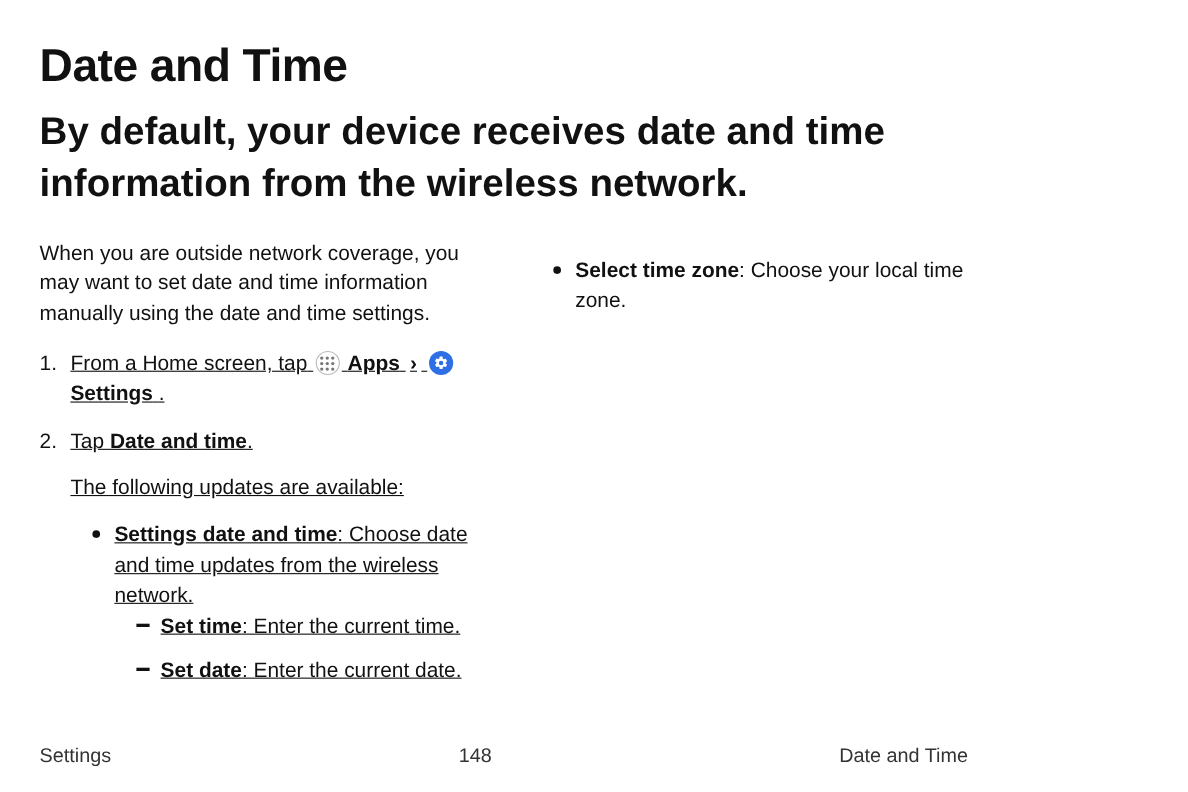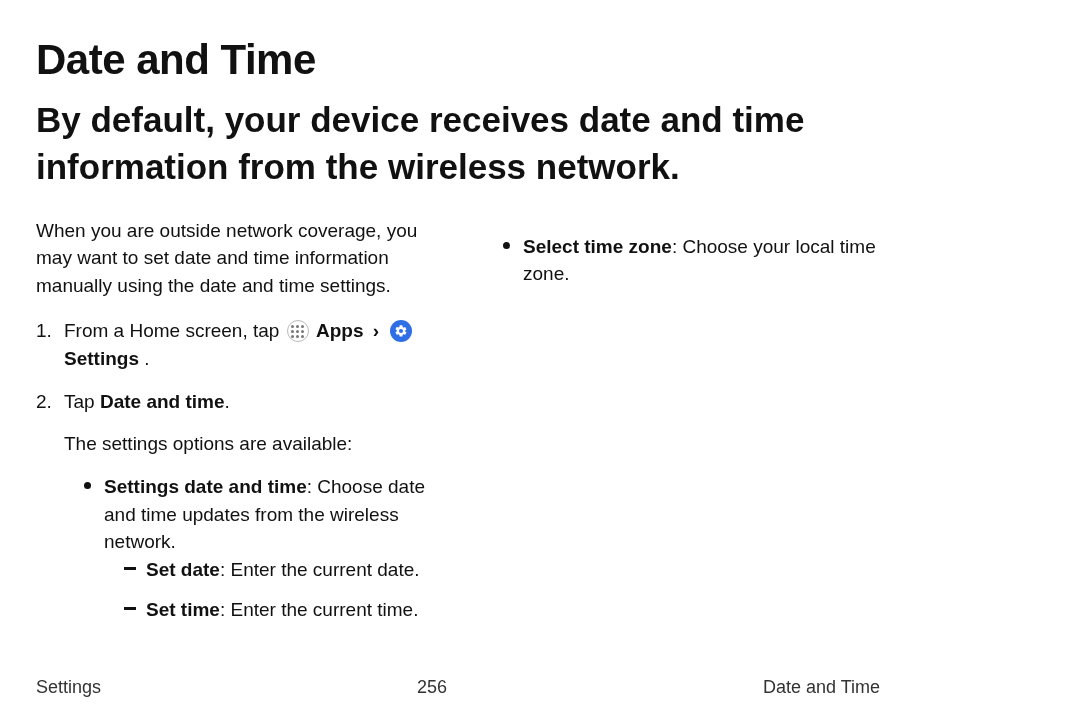--- a/index.html
+++ b/index.html
@@ -27,21 +27,21 @@
     display: flex;
     gap: 50px;
   }
   .col {
     flex: 1;
     font-size: 19px;
     line-height: 1.45;
   }
   .para { margin-bottom: 18px; }
   ol.steps { list-style: none; counter-reset: step; padding-left: 0; }
-  ol.steps > li { counter-increment: step; position: relative; padding-left: 28px; margin-bottom: 16px; }
+  ol.steps > li { counter-increment: step; position: relative; padding-left: 28px; margin-bottom: 16px; text-decoration: underline; }
   ol.steps > li::before {
     content: counter(step) ".";
     position: absolute;
     left: 0;
     top: 0;
   }
   .step-body { }
   .options-intro { margin-top: 14px; margin-bottom: 14px; }
   ul.bullets { list-style: none; padding-left: 20px; }
   ul.bullets > li { position: relative; padding-left: 20px; margin-bottom: 14px; margin-top: 16px; }
@@ -143,33 +143,33 @@
             </span>
             <span class="bold">Settings</span>
             <span>.</span>
           </div>
         </li>
 
         <li>
           <div class="step-body">
             <span>Tap </span><span class="bold">Date and time</span><span>.</span>
 
-            <p class="options-intro">The settings options are available:</p>
+            <p class="options-intro">The following updates are available:</p>
 
             <ul class="bullets">
               <li>
                 <span class="bold">Settings date and time</span><span>: Choose date and time updates from the wireless network.</span>
 
 
                 <ul class="dashes">
                   <li>
-                    <span class="bold">Set date</span><span>: Enter the current date.</span>
+                    <span class="bold">Set time</span><span>: Enter the current time.</span>
                   </li>
                   <li>
-                    <span class="bold">Set time</span><span>: Enter the current time.</span>
+                    <span class="bold">Set date</span><span>: Enter the current date.</span>
                   </li>
                 </ul>
               </li>
             </ul>
           </div>
         </li>
       </ol>
     </div>
 
     <div class="col">
@@ -177,17 +177,17 @@
         <li>
           <span class="bold">Select time zone</span><span>: Choose your local time zone.</span>
         </li>
       </ul>
     </div>
 
   </div>
 
   <div class="footer">
     <span>Settings</span>
-    <span>256</span>
+    <span>148</span>
     <span>Date and Time</span>
   </div>
 
 </div>
 
 </body></html>

